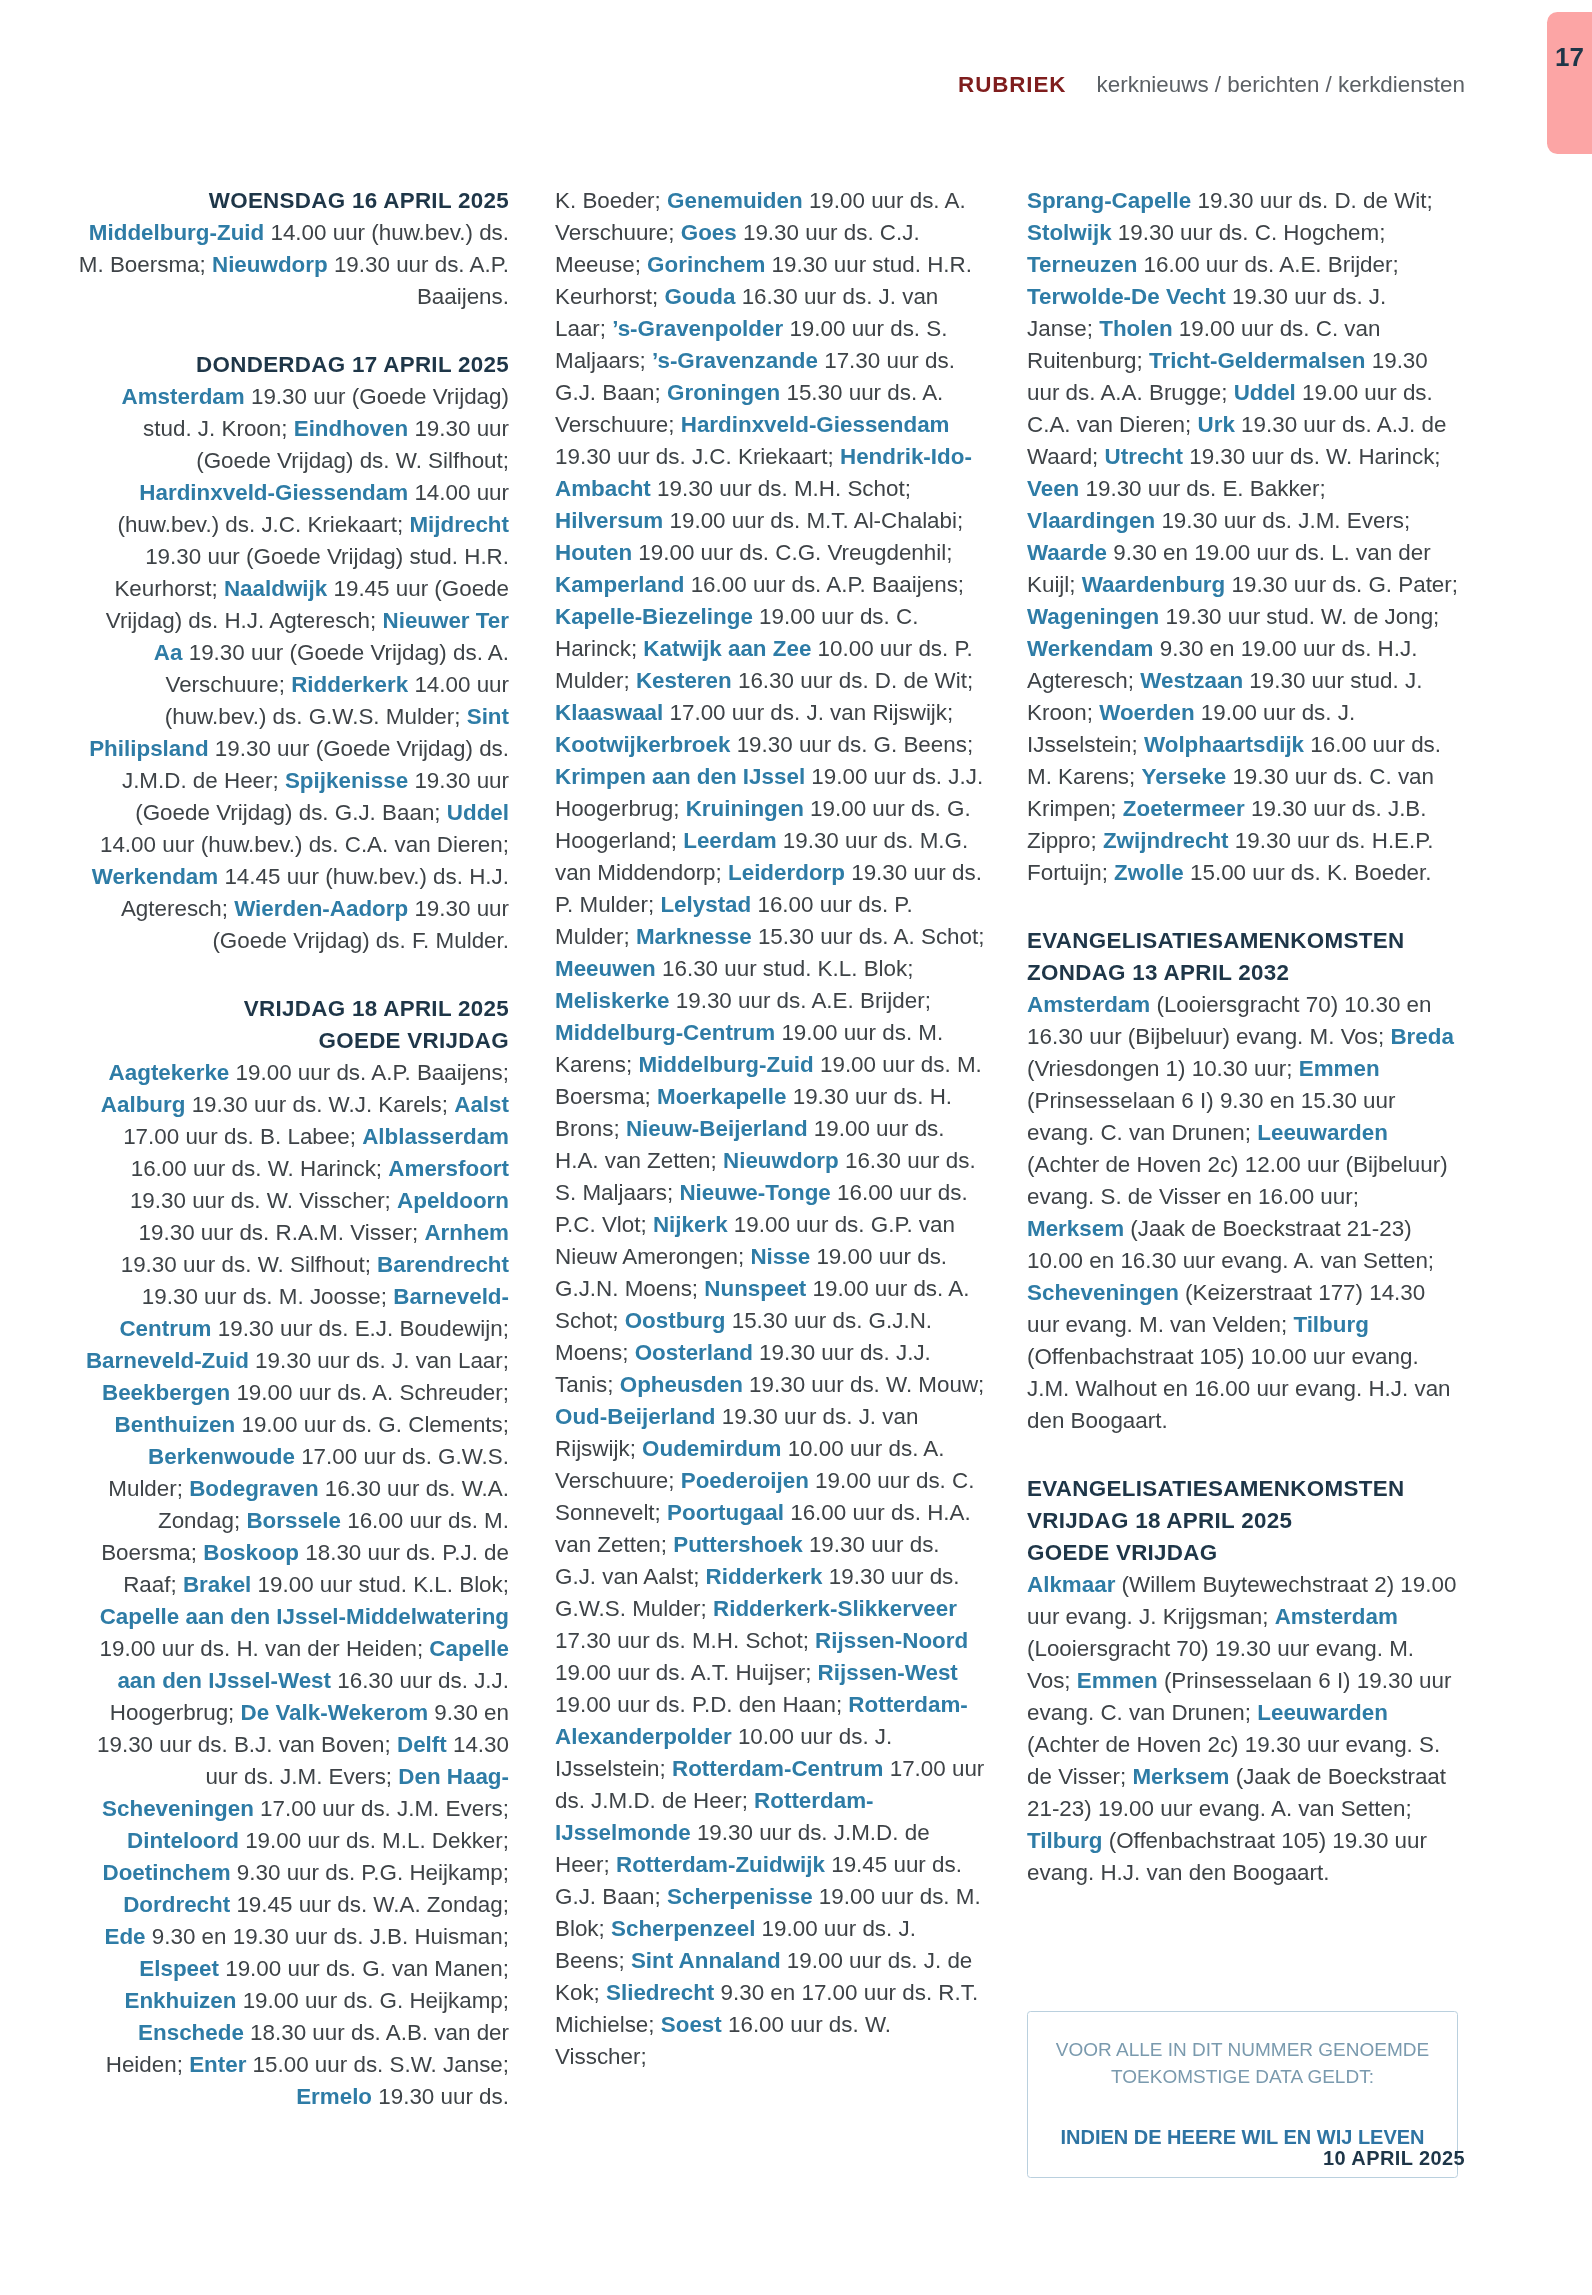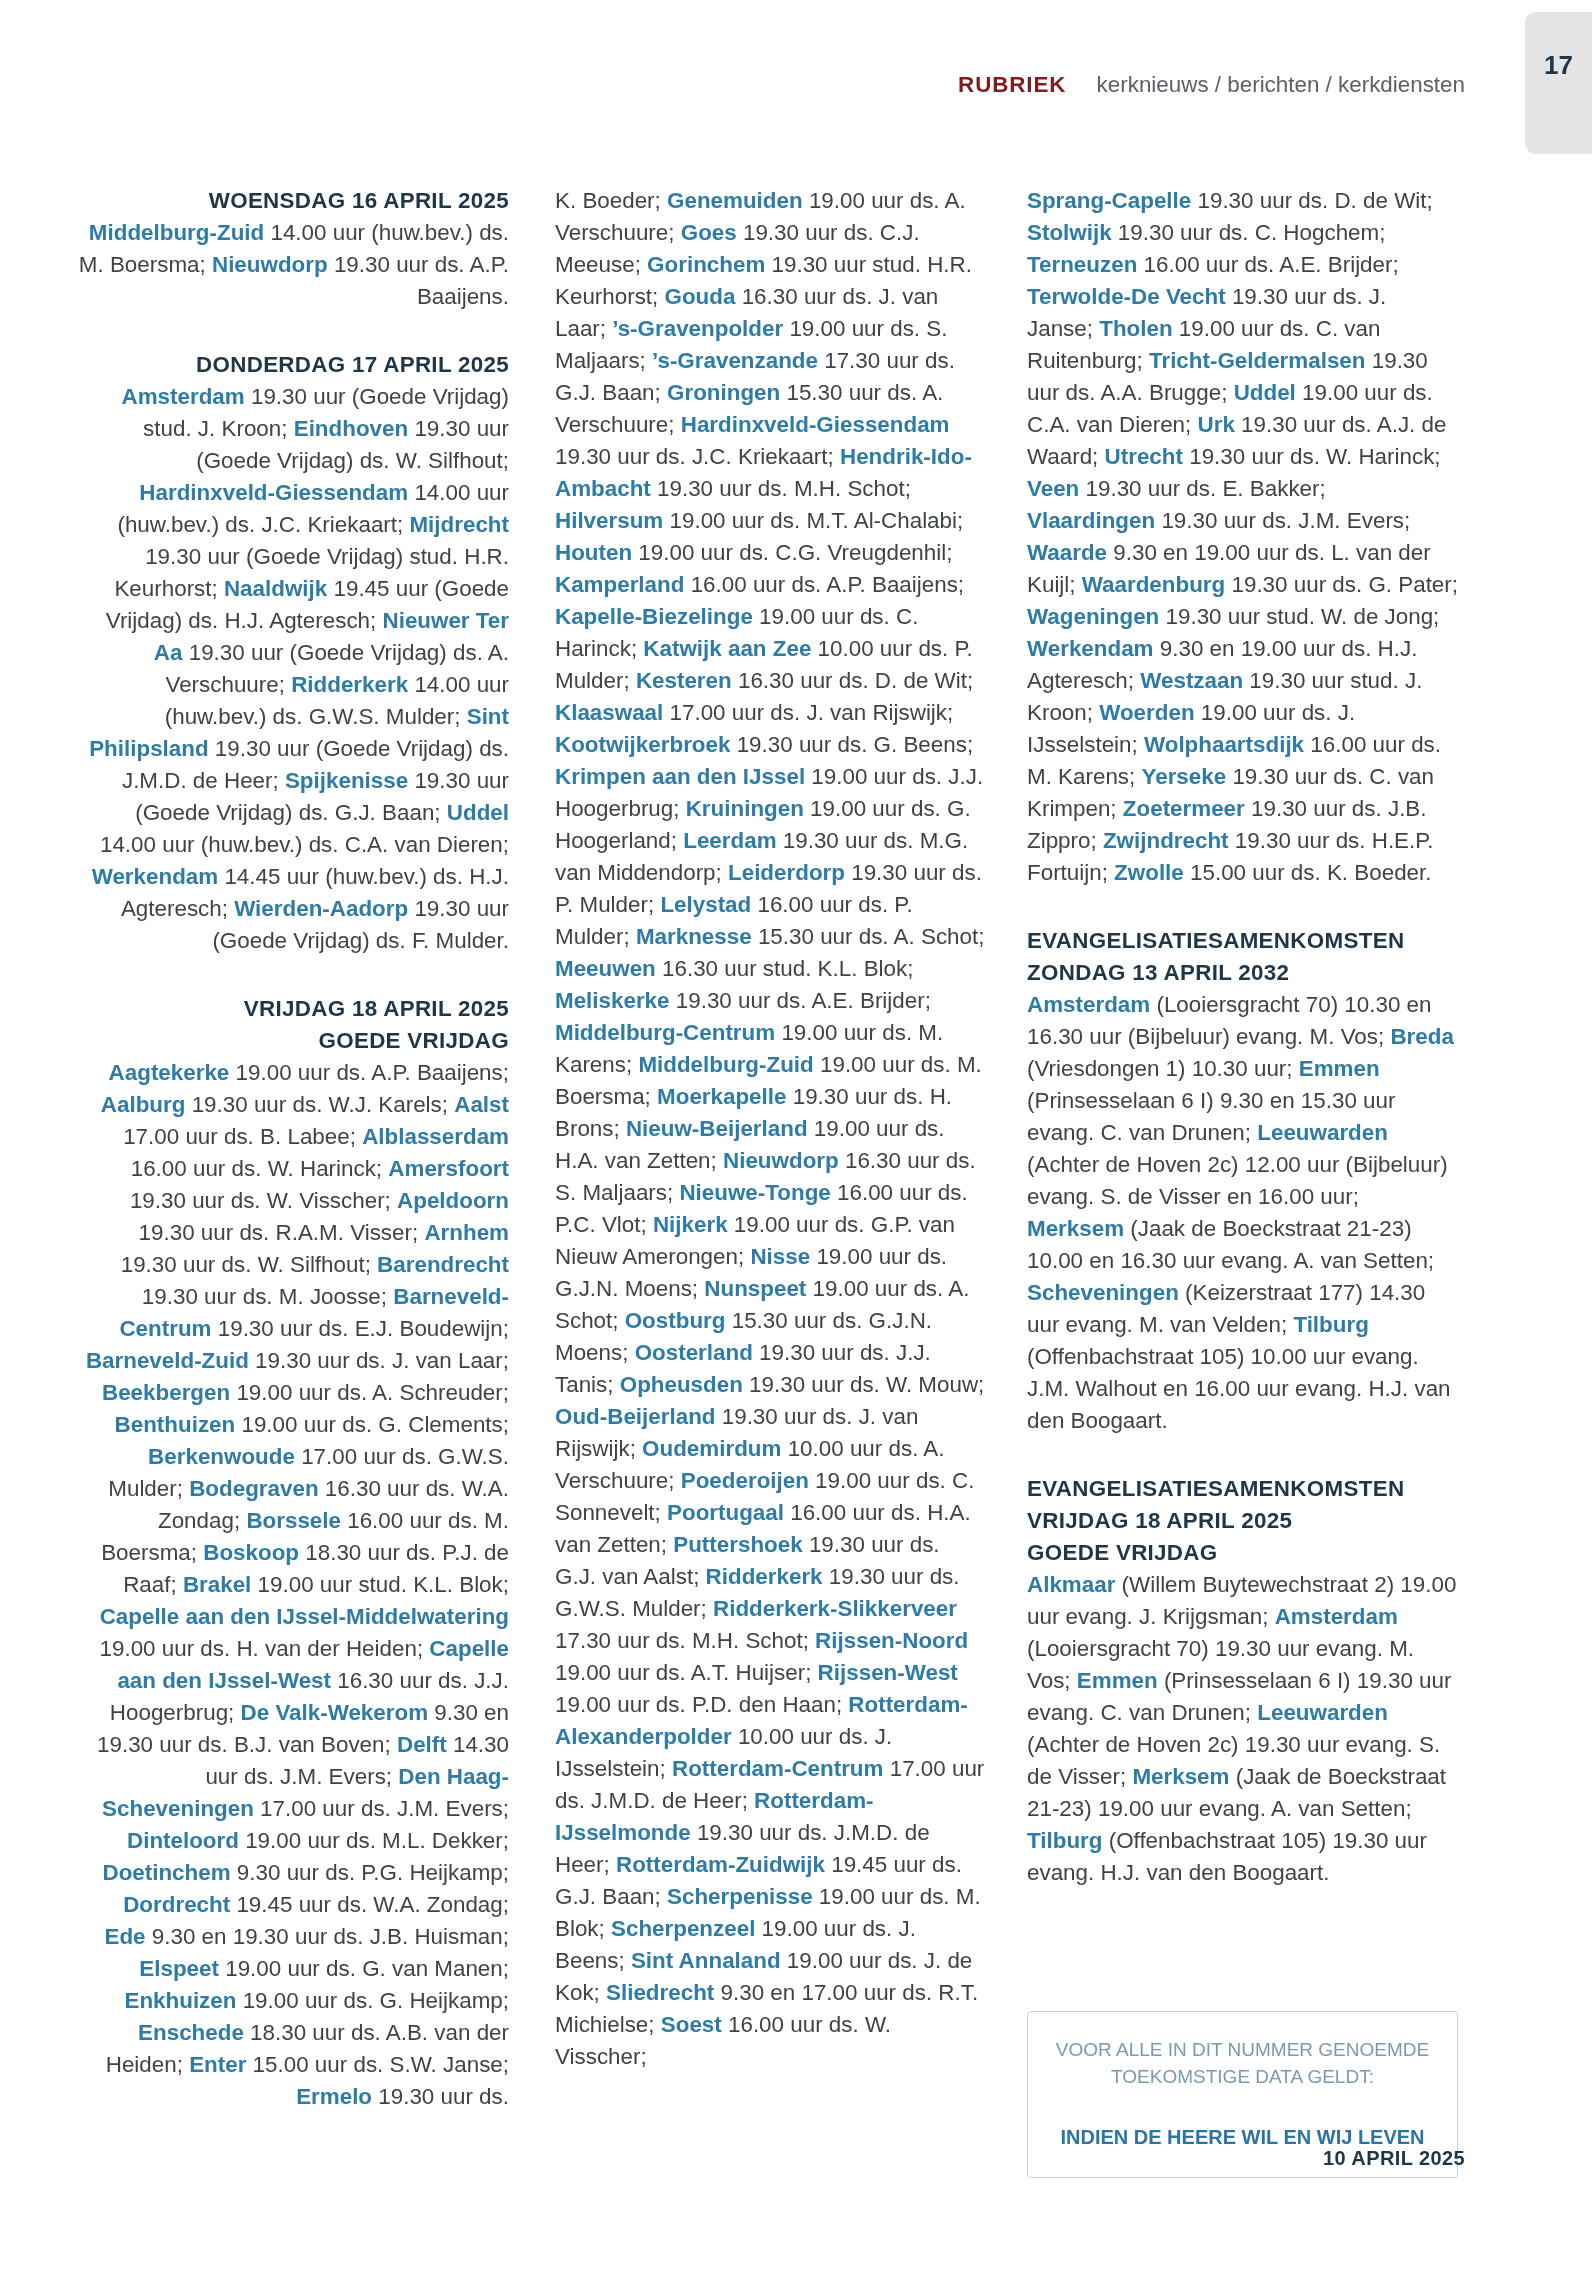--- a/index.html
+++ b/index.html
@@ -12,24 +12,24 @@
   }
   
   .header {
     position:absolute; top:72px; right:127px;
     font-size:22.4px; white-space:nowrap;
   }
   .rubriek { font-weight:700; color:#7f1d1d; letter-spacing:0.9px;margin-top:32px; }
   .subtitle { color:#5b6065; margin-left:24px; }
   .page-tab {
     position:absolute; top:12px; right:0;
-    width:67px; height:142px;
-    background:#e5e5e5;
+    width:45px; height:142px;
+    background:#fca5a5;
     border-radius:10.4px 0 0 10.4px;
-    text-align:center; box-sizing:border-box; padding-top:38px;
+    text-align:center; box-sizing:border-box; padding-top:30px;
   }
   .page-num { font-weight:700; font-size:26px; color:#1e3648; }
   
   .col {
     position:absolute; top:185px; width:431px;
     font-size:22.4px; line-height:32px; color:#3e4347;
     text-align:left;
   }
   .col1 { left:78px;text-align:right; }
   .col2 { left:555px; }

